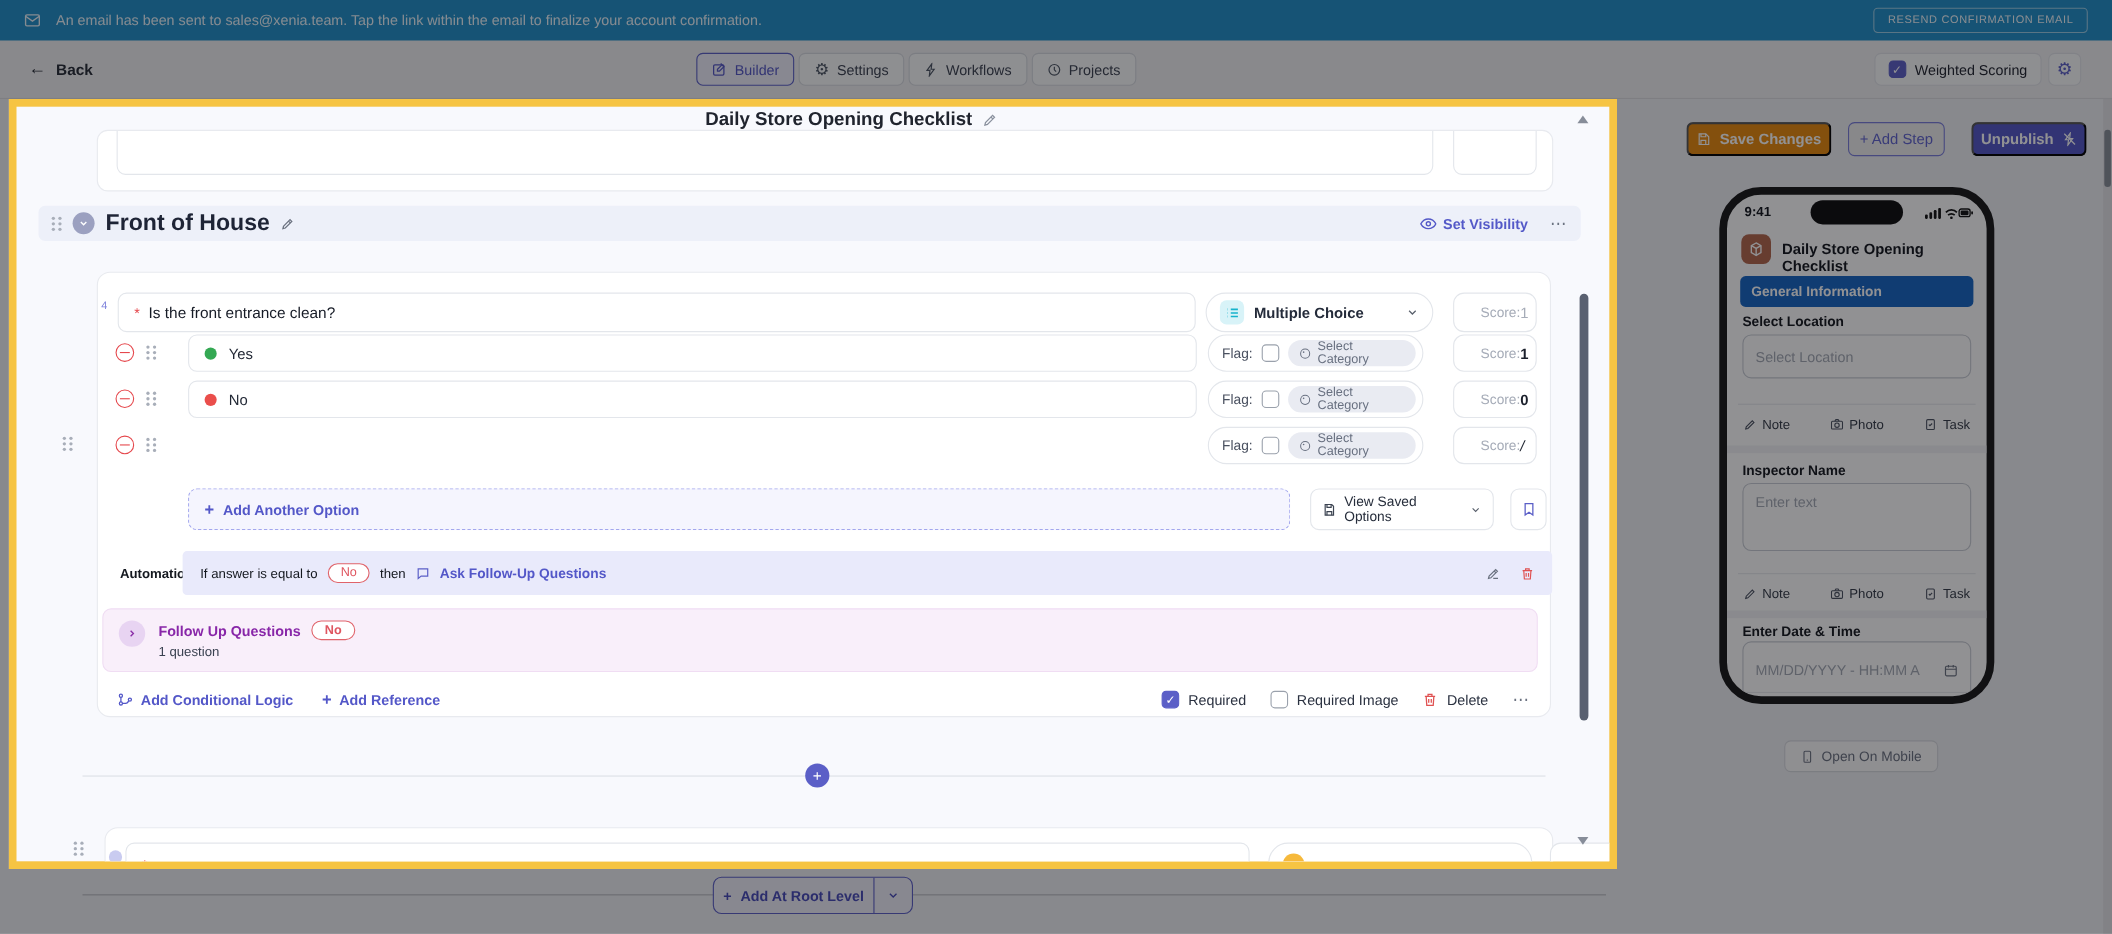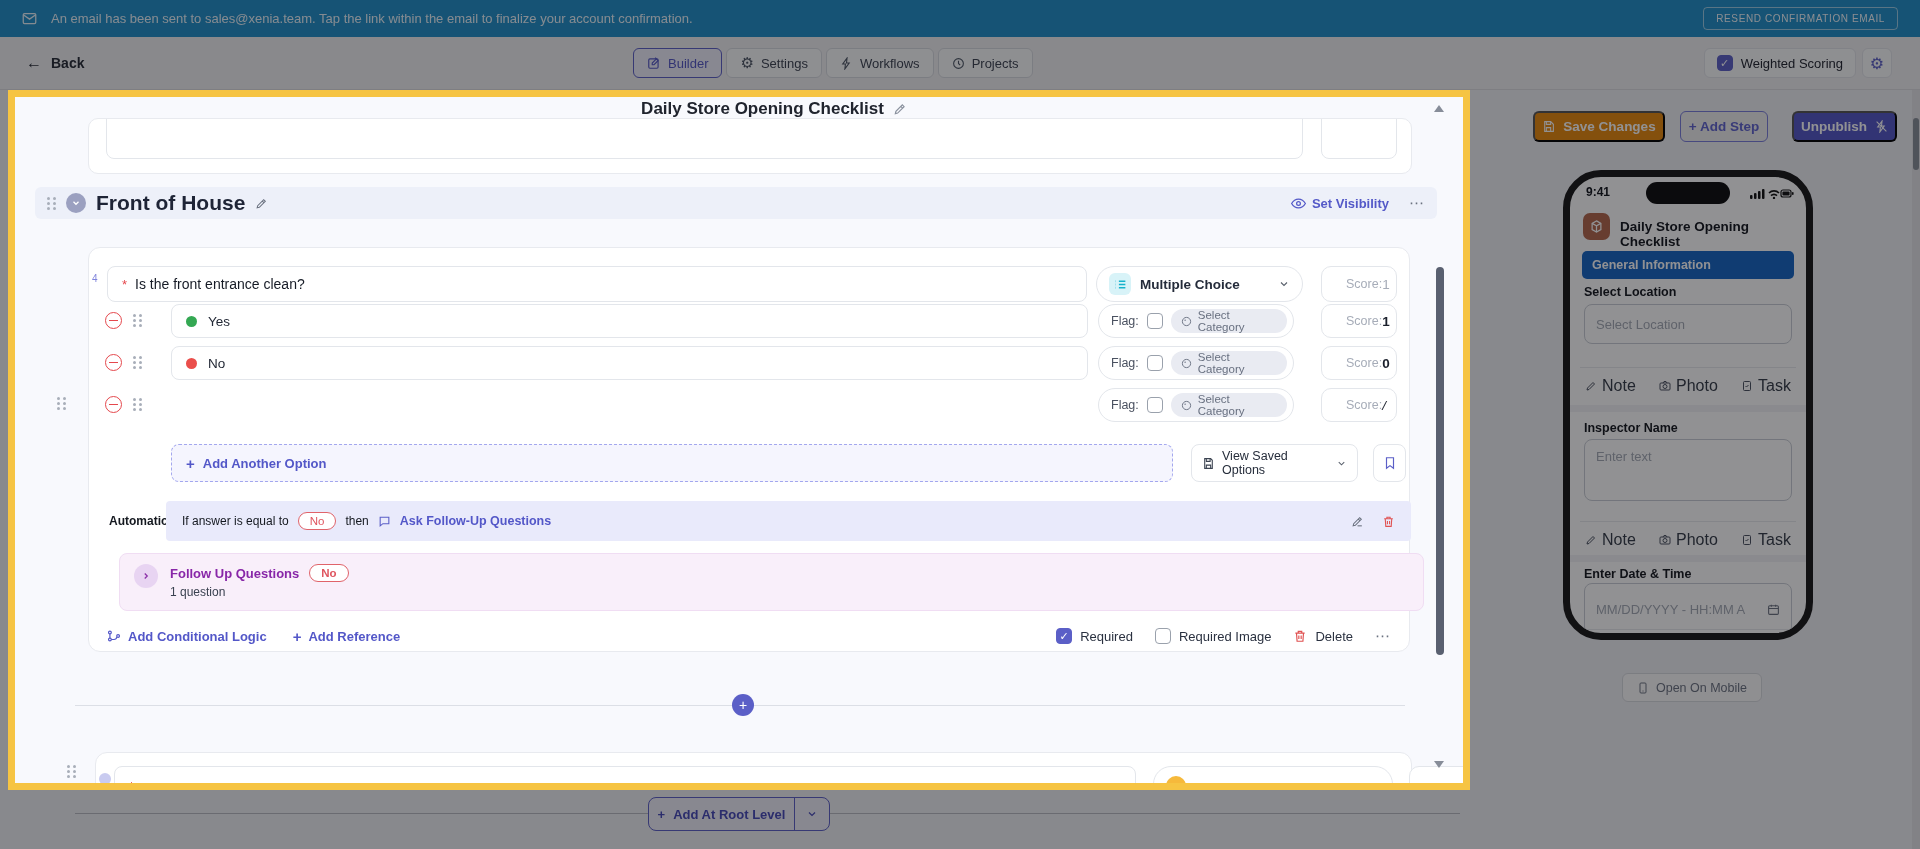--- a/index.html
+++ b/index.html
@@ -35,21 +35,21 @@
         display:flex; align-items:center; justify-content:center; color:transparent; font-size:11px; flex:none; }
   .cb.on { background:#5B5FC7; border-color:#5B5FC7; color:#fff; }
 
   
   .d6 { display:grid; grid-template-columns:3px 3px; grid-auto-rows:3px; gap:2px 3px; flex:none; }
   .d6 b { background:#A8AEB9; border-radius:50%; }
 
   
   .btn { display:flex; align-items:center; justify-content:center; gap:8px; border-radius:6px; font-size:13.5px; }
   .save-btn   { left:1533px; top:111px; width:132px; height:31px; background:#E8890C; color:#fff; font-weight:600; }
-  .addstep-btn{ left:1680px; top:111px; width:88px;  height:31px; border:1.5px solid #787CDB; color:#5F63CE;font-weight:bold; }
+  .addstep-btn{ left:1680px; top:111px; width:88px;  height:31px; border:1.5px solid #787CDB; color:#5F63CE; }
   .unpub-btn  { left:1792px; top:111px; width:105px; height:31px; background:#5357C6; color:#fff; font-weight:600; }
 
   
   .canvas { position:absolute; left:8px; top:90px; width:1462px; height:700px; background:#F8F9FD;
             border:7px solid #F6C443; overflow:hidden; z-index:5; }
   .c-title { position:absolute; left:0; right:0; top:2px; text-align:center; font-size:17px; font-weight:700; color:#20242E; }
   .c-title .in { position:relative; left:35px; display:inline-flex; align-items:center; gap:9px; }
 
   .partial-card { position:absolute; left:73px; top:21px; width:1324px; height:56px; background:#fff;
                   border:1px solid #E8EAEF; border-radius:10px; overflow:hidden; }
@@ -100,21 +100,21 @@
   .bm-btn { position:absolute; left:1284px; top:196px; width:33px; height:38px; border:1px solid #E3E6EB; border-radius:8px;
             background:#fff; display:flex; align-items:center; justify-content:center; color:#5B5FC7; }
 
   .auto-lb { position:absolute; left:20px; top:266px; font-size:12px; font-weight:700; color:#14181F; }
   .auto-bar { position:absolute; left:77px; top:253px; width:1245px; height:40px; background:#E9EAFB; border-radius:4px;
               display:flex; align-items:center; gap:9px; padding:0 16px; font-size:12px; color:#14181F; }
   .no-pill { border:1.2px solid #E0636A; color:#DF5660; background:#fff; border-radius:999px; padding:2px 11px; font-size:11.5px; }
   .auto-act { color:#5357C8; font-size:12.5px; font-weight:600; }
   .auto-icons { margin-left:auto; display:flex; align-items:center; gap:18px; }
 
-  .fpanel { position:absolute; left:30px; top:305px; width:1305px; height:58px; background:#F9EFFA;
+  .fpanel { position:absolute; left:4px; top:305px; width:1305px; height:58px; background:#F9EFFA;
             border:1px solid #F0DDF3; border-radius:8px; }
   .f-chev { position:absolute; left:14px; top:10px; width:24px; height:24px; border-radius:50%; background:#E8D4F2;
             display:flex; align-items:center; justify-content:center; color:#8B2FA8; }
   .f-title { position:absolute; left:50px; top:10px; display:flex; align-items:center; gap:10px;
              font-size:13px; font-weight:700; color:#8826A8; }
   .f-sub { position:absolute; left:50px; top:31px; font-size:12px; color:#3A4150; }
 
   .qfooter { position:absolute; left:0; right:0; top:372px; height:32px; display:flex; align-items:center; padding:0 18px; }
   .plink { display:flex; align-items:center; gap:7px; color:#5357C8; font-size:13px; font-weight:600; }
   .fright { margin-left:auto; display:flex; align-items:center; gap:22px; }
@@ -152,21 +152,21 @@
                display:flex; align-items:center; justify-content:center; color:#fff; }
   .p-title { position:absolute; left:50px; top:42px; font-size:13.5px; font-weight:700; color:#12151C; }
   .p-blue { position:absolute; left:12px; right:12px; top:74px; height:28px; background:#1565C4; border-radius:5px;
             display:flex; align-items:center; padding:0 10px; color:#fff; font-size:12.5px; font-weight:700; }
   .p-label { position:absolute; left:14px; font-size:12.5px; font-weight:700; color:#13161D; }
   .p-input { position:absolute; left:14px; right:14px; border:1px solid #C9CDD5; border-radius:8px;
              display:flex; align-items:center; padding:0 11px; color:#A4AAB5; font-size:13px; }
   .p-div { position:absolute; left:10px; right:10px; height:1px; background:#E7E9ED; }
   .p-attach { position:absolute; left:10px; right:10px; height:22px; display:flex; align-items:center;
               justify-content:space-between; padding:0 5px; }
-  .p-att { display:flex; align-items:center; gap:5px; font-size:16px; color:#343B47; }
+  .p-att { display:flex; align-items:center; gap:5px; font-size:12px; color:#343B47; }
   .p-band { position:absolute; left:0; right:0; height:7px; background:#F2F3F6; }
 
   .open-mobile { position:absolute; left:1622px; top:673px; width:140px; height:29px; background:#FBFBFC;
                  border:1px solid #D8DADF; border-radius:6px; display:flex; align-items:center; justify-content:center;
                  gap:7px; color:#6B7280; font-size:12.5px; }
 
   
   .pg-track { position:absolute; left:1912px; top:90px; width:8px; height:759px; background:#E3E4E8; }
   .pg-thumb { position:absolute; left:1913px; top:118px; width:6px; height:52px; background:#888E98; border-radius:3px; }
 

